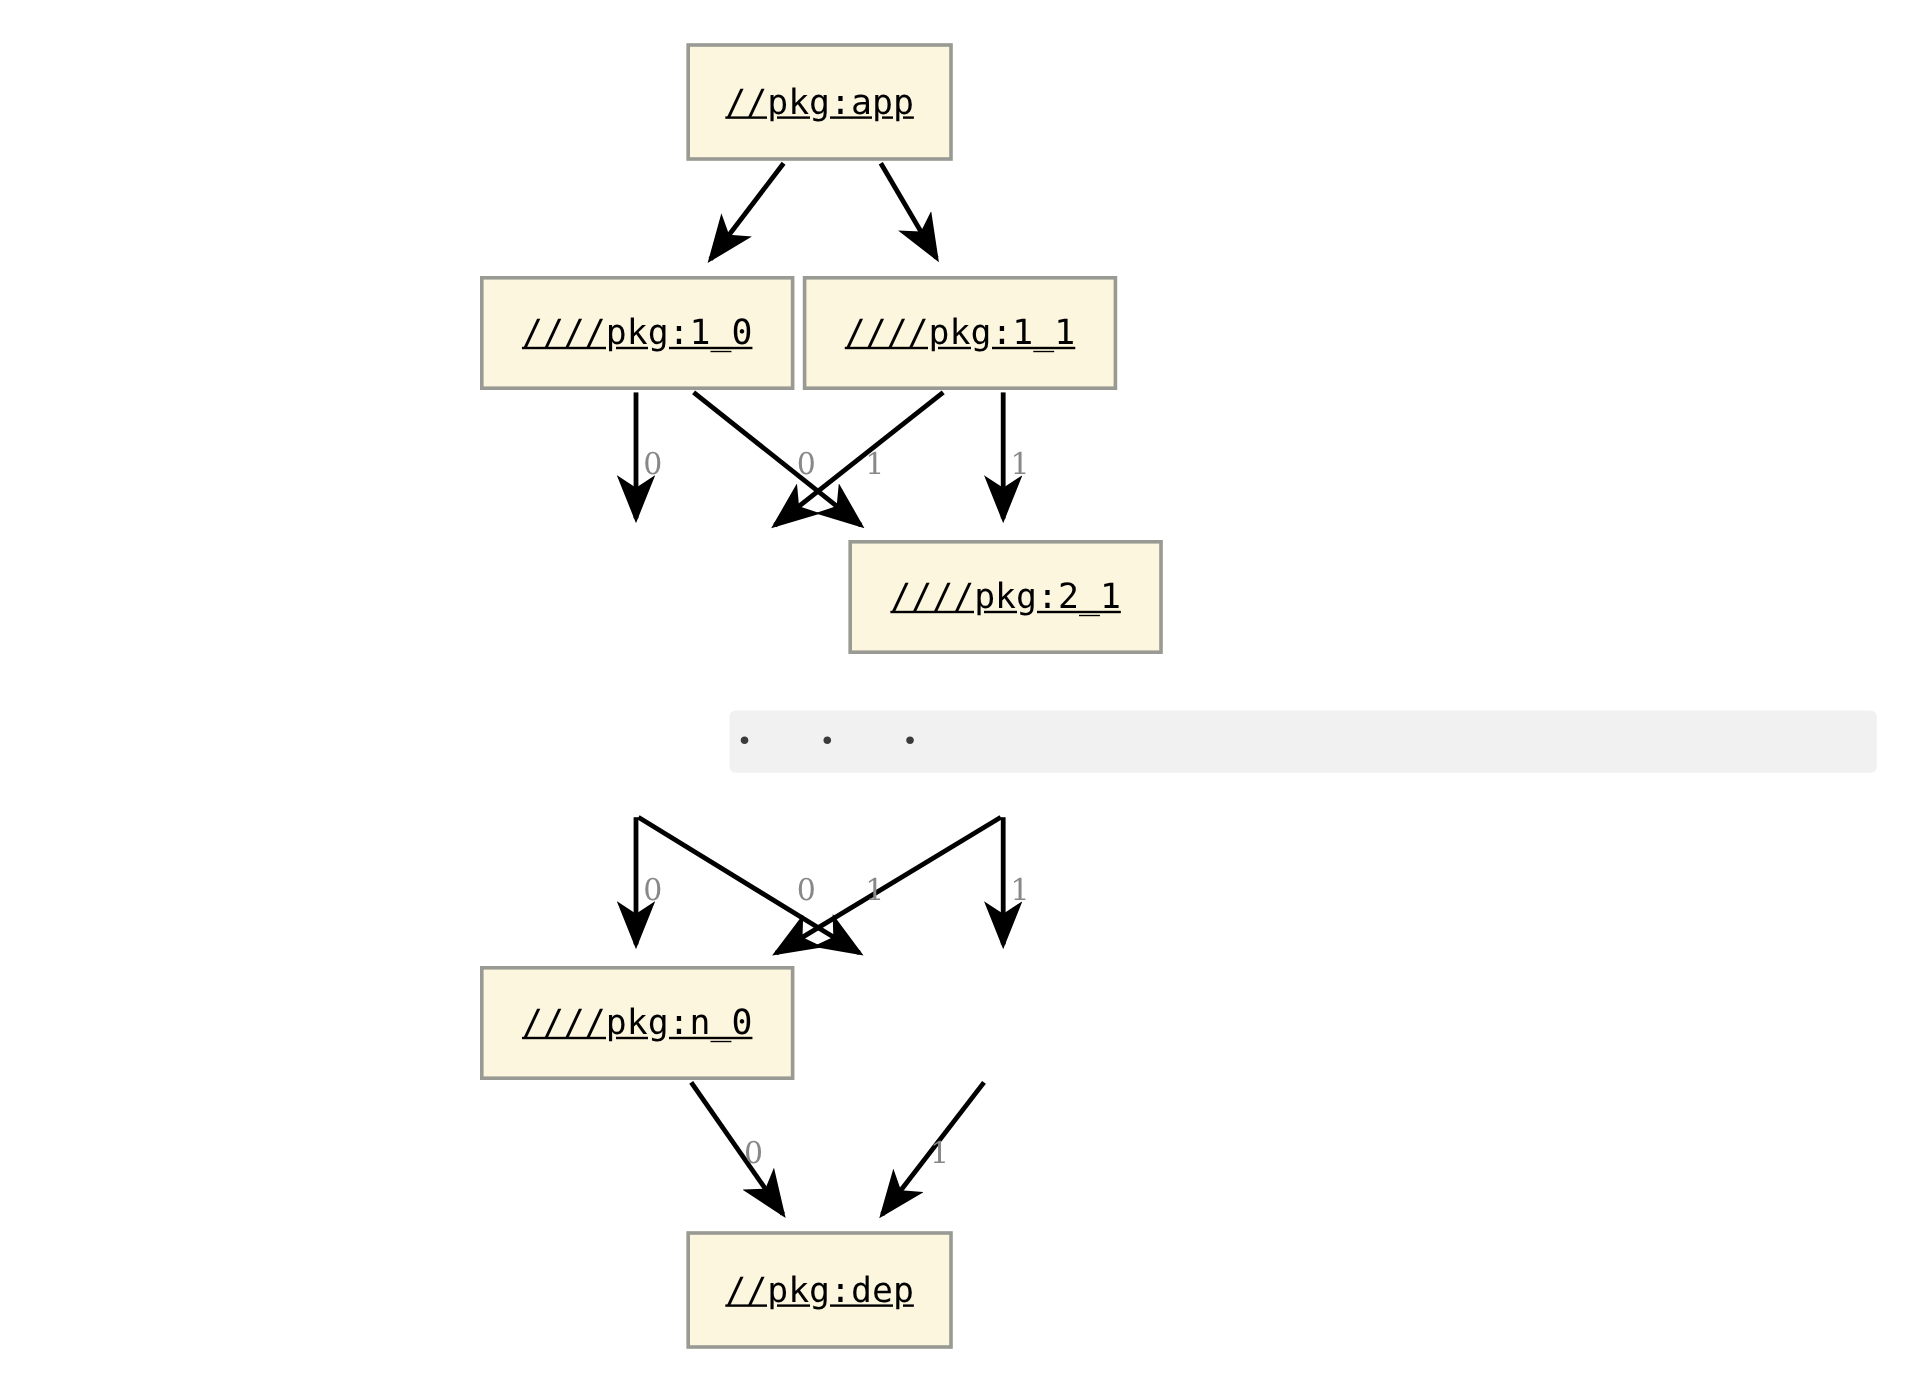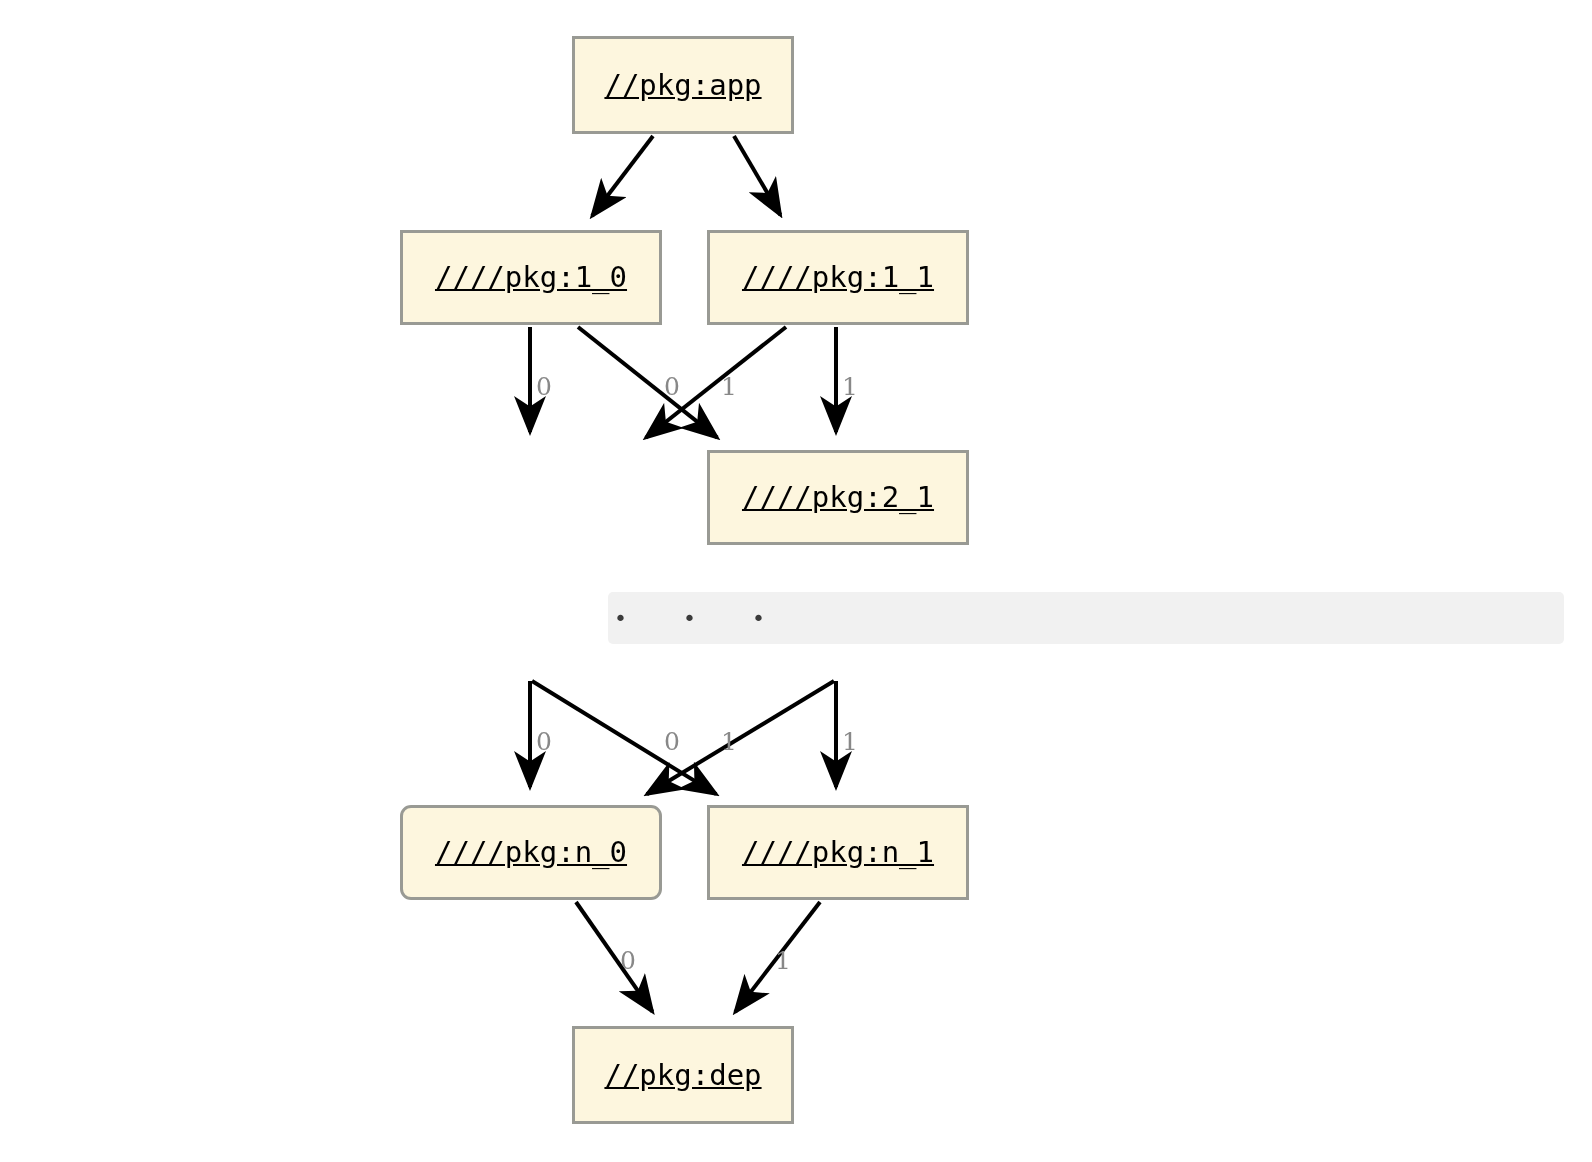--- a/index.html
+++ b/index.html
@@ -95,31 +95,28 @@
         <line x1="820" y1="902" x2="735.1550721296902" y2="1012.1178851082743" stroke="#000000" stroke-width="4" marker-end="url(#arrowhead)"></line>
       </g>
   </svg>
 
   <div class="node-box" style="left: 572px; top: 36px; width: 222px; height: 98px;">
     <span class="node-label">//pkg:app</span>
   </div>
   <div class="node-box" style="left: 400px; top: 230px; width: 262px; height: 95px;">
     <span class="node-label">////pkg:1_0</span>
   </div>
-  <div class="node-box" style="left: 707px; top: 230px; width: 262px; height: 95px;">
+  <div class="node-box" style="left: 669px; top: 230px; width: 262px; height: 95px;">
     <span class="node-label">////pkg:1_1</span>
   </div>
   <div class="node-box" style="left: 707px; top: 450px; width: 262px; height: 95px;">
     <span class="node-label">////pkg:2_1</span>
   </div>
-  <div class="node-box" style="left: 400px; top: 805px; width: 262px; height: 95px; border-radius: 11px;">
+  <div class="node-box" style="left: 400px; top: 805px; width: 262px; height: 95px;">
     <span class="node-label">////pkg:n_0</span>
-  </div>
-  <div class="node-box" style="left: 707px; top: 805px; width: 262px; height: 95px;">
-    <span class="node-label">////pkg:n_1</span>
   </div>
   <div class="node-box" style="left: 572px; top: 1026px; width: 222px; height: 98px; justify-content: center;">
     <span class="node-label">//pkg:dep</span>
   </div>
 
   <div class="ellipsis-band" style="left: 608px; top: 592px; width: 956px; height: 52px;">
     <span class="ellipsis-dots">•  •  •</span>
   </div>
 
   <div id="edge-label-layer">

